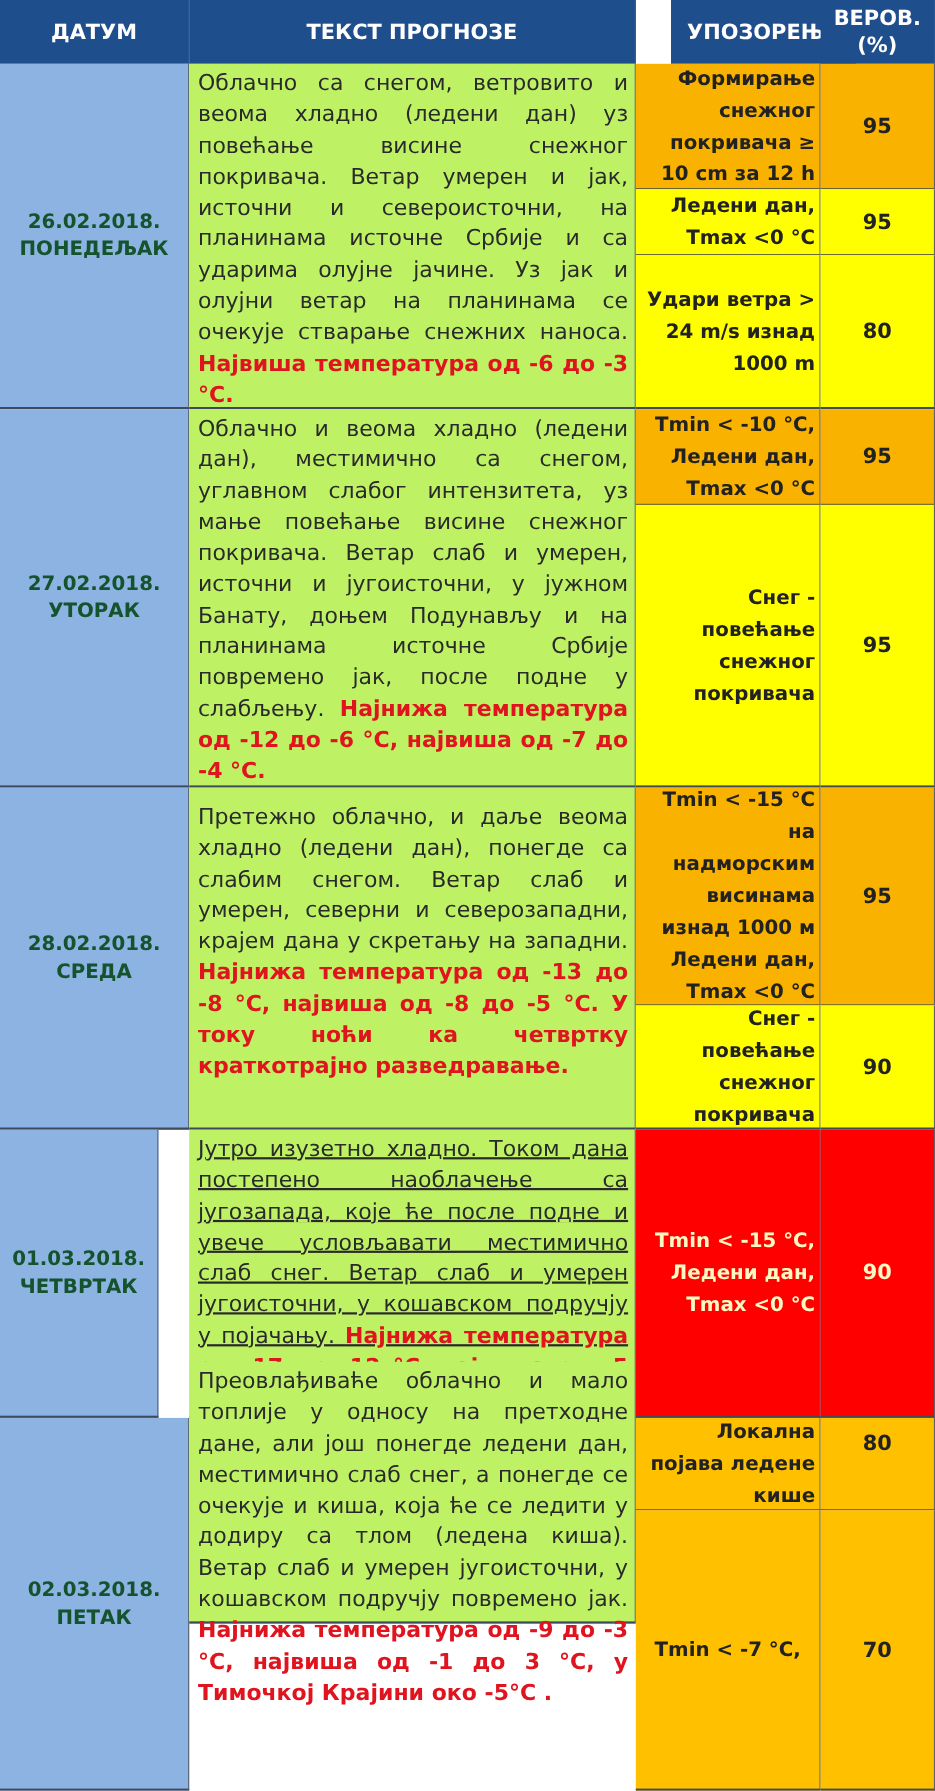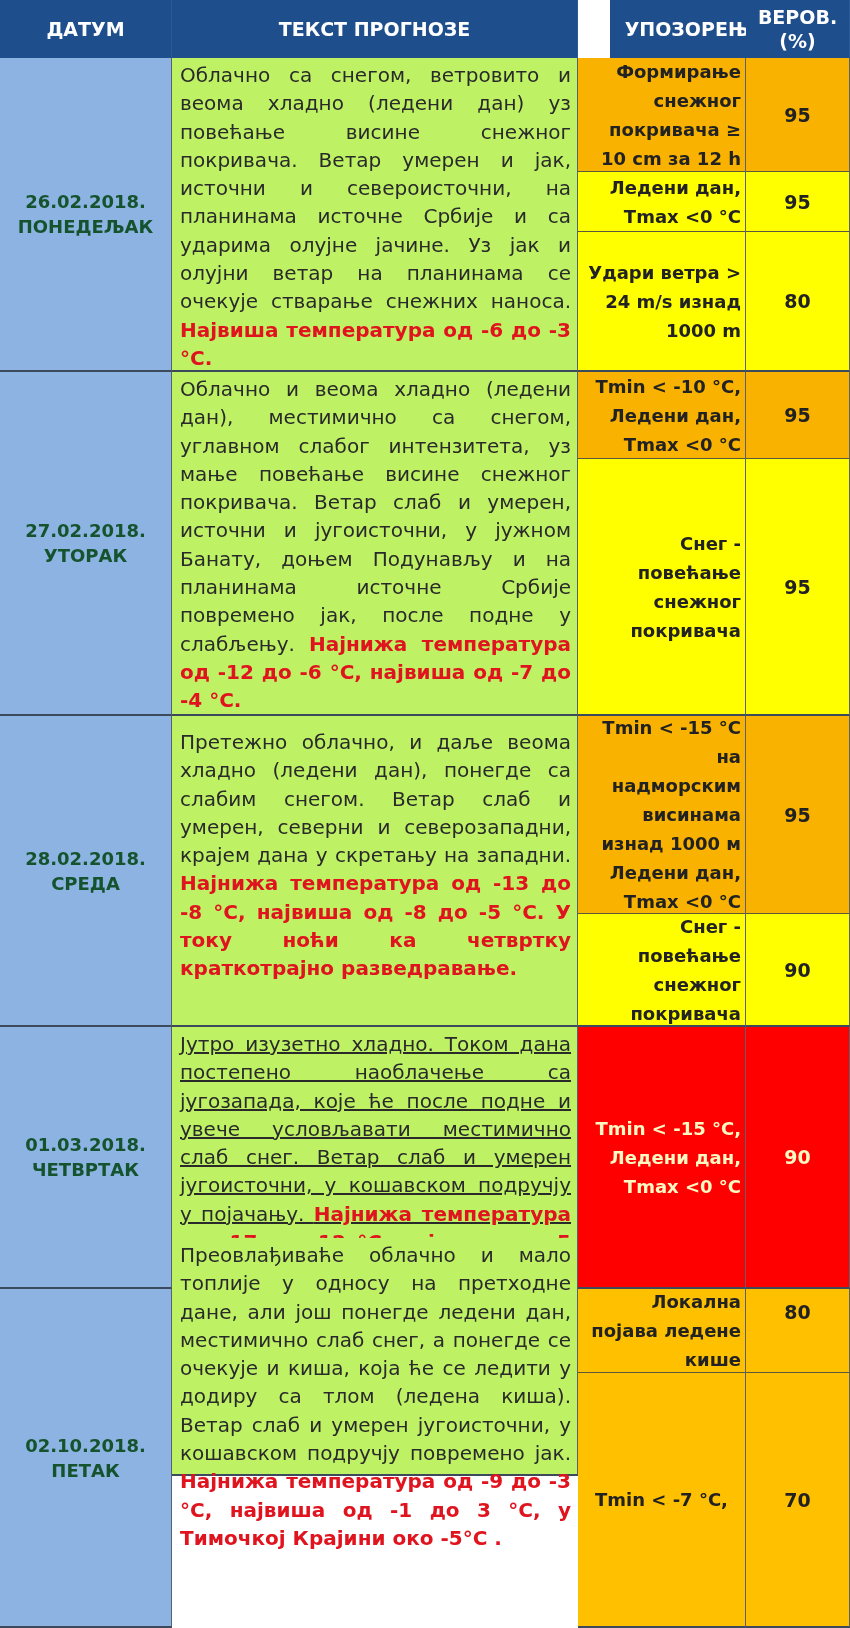--- a/index.html
+++ b/index.html
@@ -68,33 +68,33 @@
   </div>
   <div class="cell text" style="left:172px;top:716px;width:406px;height:311px;padding-top:12px;">
     <span>Претежно облачно, и даље веома хладно (ледени дан), понегде са слабим снегом. Ветар слаб и умерен, северни и северозападни, крајем дана у скретању на западни. </span>
     <span class="red">Најнижа температура од -13 до -8 °C, највиша од -8 до -5 °C. У току ноћи ка четвртку краткотрајно разведравање.</span>
   </div>
   <div class="cell warn orange thin" style="left:578px;top:716px;width:168px;height:198px;">Tmin &lt; -15 °C на надморским висинама изнад 1000 м Ледени дан, Tmax &lt;0 °C</div>
   <div class="cell prob orange thin" style="left:746px;top:716px;width:104px;height:198px;">95</div>
   <div class="cell warn yellow" style="left:578px;top:914px;width:168px;height:113px;">Снег - повећање снежног покривача</div>
   <div class="cell prob yellow" style="left:746px;top:914px;width:104px;height:113px;">90</div>
 
-  <div class="cell date" style="left:0;top:1027px;width:172px;height:262px;">
+  <div class="cell date" style="left:0;top:1027px;width:144px;height:262px;">
     <span>01.03.2018.</span>
     <span>ЧЕТВРТАК</span>
   </div>
   <div class="cell text" style="left:172px;top:1027px;width:406px;height:262px;text-decoration:underline;">
     <span>Јутро изузетно хладно. Током дана постепено наоблачење са југозапада, које ће после подне и увече условљавати местимично слаб снег. Ветар слаб и умерен југоисточни, у кошавском подручју у појачању. </span>
     <span class="red">Најнижа температура од -17 до -12 °C, највиша од -5 до -1 °C.</span>
   </div>
   <div class="cell warn red-bg" style="left:578px;top:1027px;width:168px;height:262px;">Tmin &lt; -15 °C, Ледени дан, Tmax &lt;0 °C</div>
   <div class="cell prob red-bg" style="left:746px;top:1027px;width:104px;height:262px;">90</div>
 
   <div class="cell date" style="left:0;top:1289px;width:172px;height:339px;">
-    <span>02.10.2018.</span>
+    <span>02.03.2018.</span>
     <span>ПЕТАК</span>
   </div>
   <div class="cell text" style="left:172px;top:1238px;width:406px;height:238px;">
     <span>Преовлађиваће облачно и мало топлије у односу на претходне дане, али још понегде ледени дан, местимично слаб снег, а понегде се очекује и киша, која ће се ледити у додиру са тлом (ледена киша). Ветар слаб и умерен југоисточни, у кошавском подручју повремено јак. </span>
     <span class="red">Најнижа температура од -9 до -3 °C, највиша од -1 до 3 °C, у Тимочкој Крајини око -5°C .</span>
   </div>
   <div class="cell warn amber thin" style="left:578px;top:1289px;width:168px;height:84px;">Локална појава ледене кише</div>
   <div class="cell prob amber thin" style="left:746px;top:1289px;width:104px;height:84px;align-items:flex-start;padding-top:12px;">80</div>
   <div class="cell warn amber" style="left:578px;top:1373px;width:168px;height:255px;">Tmin &lt; -7 °C,</div>
   <div class="cell prob amber" style="left:746px;top:1373px;width:104px;height:255px;text-align:center;">70</div>

